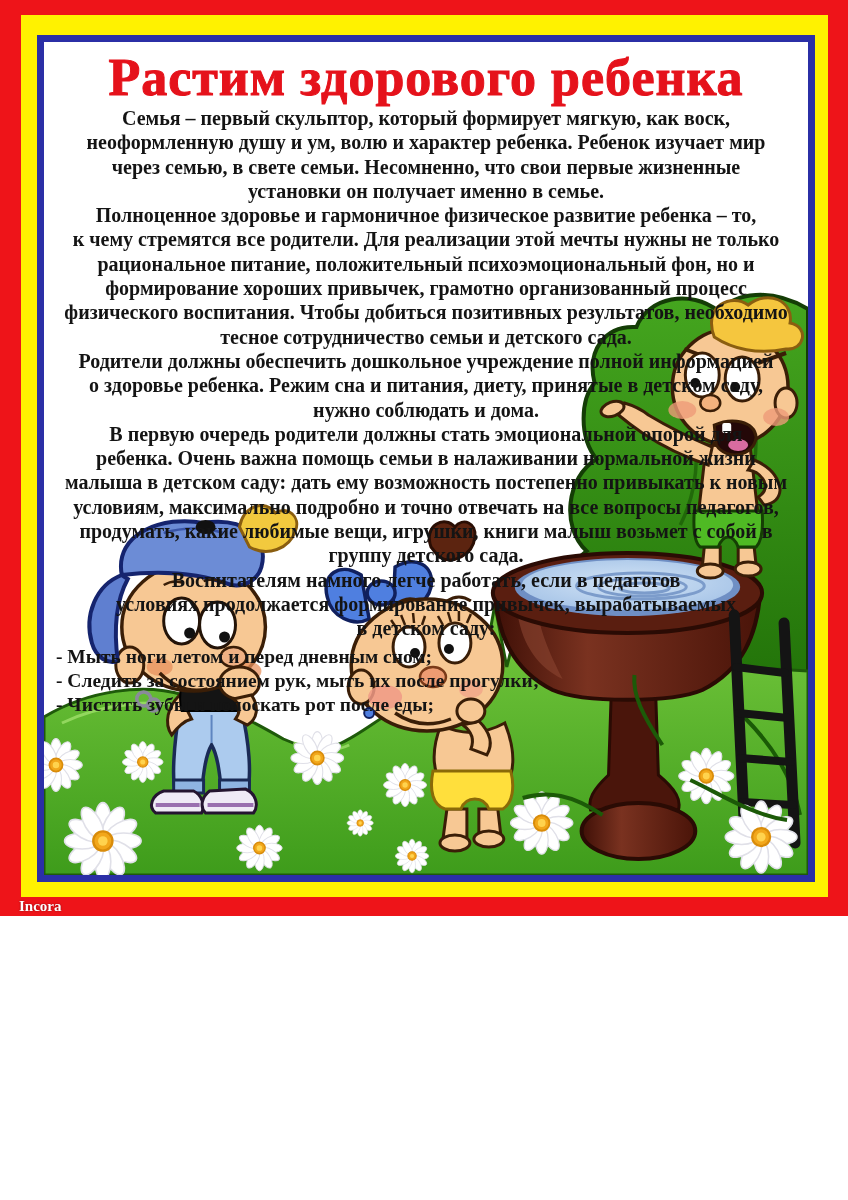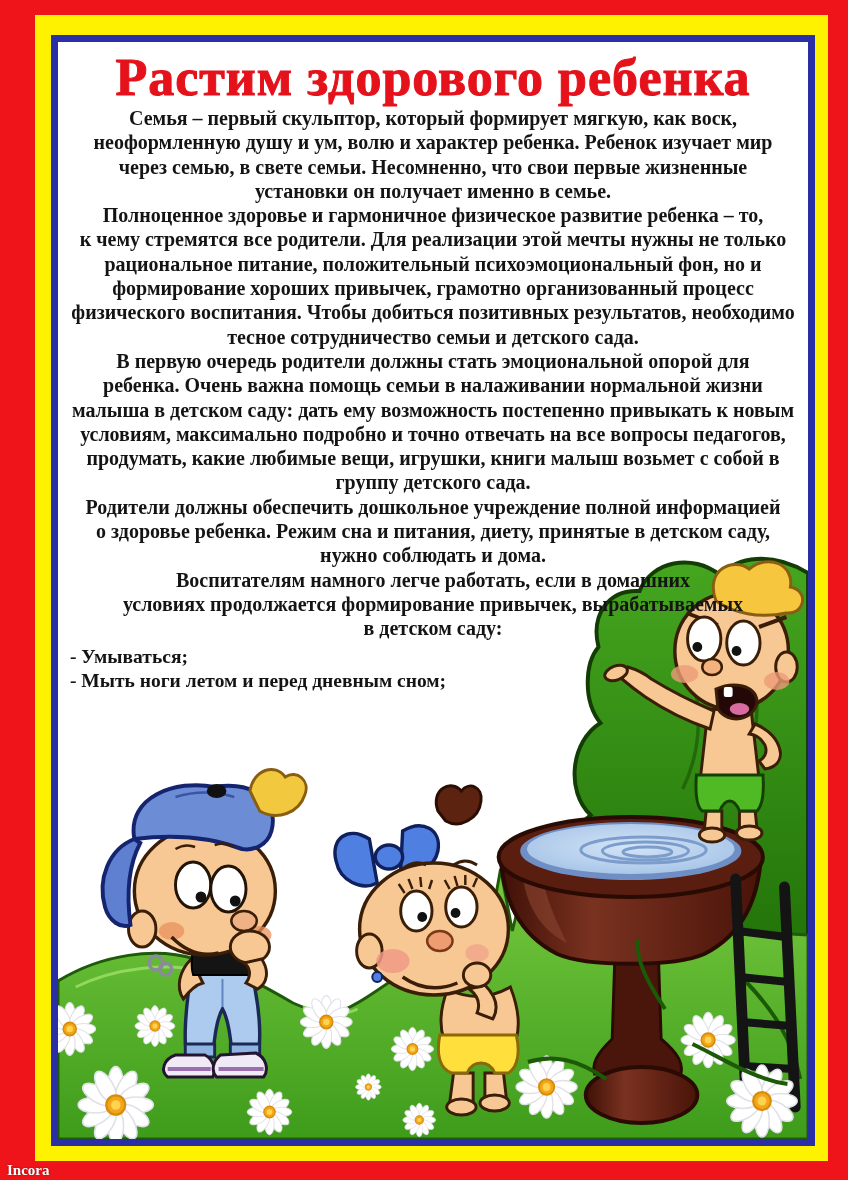--- a/index.html
+++ b/index.html
@@ -1,40 +1,40 @@
 <!DOCTYPE html>
 <html><head>
 <meta charset="utf-8">
 <style>
   * { margin:0; padding:0; box-sizing:border-box; }
   html,body { width:848px; height:1200px; }
   body { font-family:"Liberation Serif", serif; background:#fff; }
 
-  .poster { position:relative; width:848px; height:1180px; background:#EE1419; padding:15px 20px 19px 35px; }
+  .poster { position:relative; width:848px; height:916px; background:#EE1419; padding:15px 20px 19px 21px; }
   .frame-yellow { width:100%; height:100%; background:#FFF200; padding:20px 13px 15px 16px; }
   .frame-blue { width:100%; height:100%; background:#fff; border:7px solid #2B2FA6; }
   .content { position:relative; width:100%; height:100%; background:#ffffff; overflow:hidden; }
 
   .text-layer { position:relative; z-index:2; padding:0 8px; }
   .title {
     margin-top:8px; text-align:center; color:#E5121B;
     font-size:52px; line-height:56px; font-weight:bold; letter-spacing:1px;
     -webkit-text-stroke:1px #E5121B;
   }
   .para {
     font-size:20px; line-height:24.3px; font-weight:bold; color:#141414;
     text-align:center; white-space:pre-line;
   }
   .habits { margin-top:4px; padding-left:4px; }
   .habit { font-size:19.5px; line-height:24.2px; font-weight:bold; color:#141414; text-align:left; }
 
   .scene { position:absolute; left:0; bottom:0; width:100%; height:600px; z-index:1; display:block; }
 
   .watermark {
-    position:absolute; left:7px; bottom:1px; z-index:10;
+    position:absolute; left:19px; bottom:1px; z-index:10;
     color:#ffffff; font-size:15px; font-weight:bold; font-family:"Liberation Serif", serif;
     text-shadow:0 0 2px rgba(0,0,0,.45);
   }
 </style>
 </head>
 <body>
 
 <div class="poster">
   <div class="frame-yellow">
     <div class="frame-blue">
@@ -255,35 +255,36 @@
           <p class="para">Семья – первый скульптор, который формирует мягкую, как воск,
 неоформленную душу и ум, волю и характер ребенка. Ребенок изучает мир
 через семью, в свете семьи. Несомненно, что свои первые жизненные
 установки он получает именно в семье.</p>
           <p class="para">Полноценное здоровье и гармоничное физическое развитие ребенка – то,
 к чему стремятся все родители. Для реализации этой мечты нужны не только
 рациональное питание, положительный психоэмоциональный фон, но и
 формирование хороших привычек, грамотно организованный процесс
 физического воспитания. Чтобы добиться позитивных результатов, необходимо
 тесное сотрудничество семьи и детского сада.</p>
+          <p class="para">Родители должны обеспечить дошкольное учреждение полной информацией
+о здоровье ребенка. Режим сна и питания, диету, принятые в детском саду,
+нужно соблюдать и дома.</p>
           <p class="para">В первую очередь родители должны стать эмоциональной опорой для
 ребенка. Очень важна помощь семьи в налаживании нормальной жизни
 малыша в детском саду: дать ему возможность постепенно привыкать к новым
 условиям, максимально подробно и точно отвечать на все вопросы педагогов,
 продумать, какие любимые вещи, игрушки, книги малыш возьмет с собой в
 группу детского сада.</p>
-          <p class="para">Родители должны обеспечить дошкольное учреждение полной информацией
-о здоровье ребенка. Режим сна и питания, диету, принятые в детском саду,
-нужно соблюдать и дома.</p>
-          <p class="para">Воспитателям намного легче работать, если в домашних
+          <p class="para">Воспитателям намного легче работать, если в педагогов
 условиях продолжается формирование привычек, вырабатываемых
 в детском саду:</p>
           <div class="habits">
-            <div class="habit">- Умываться;</div>
             <div class="habit">- Мыть ноги летом и перед дневным сном;</div>
+            <div class="habit">- Следить за состоянием рук, мыть их после прогулки;</div>
+            <div class="habit">- Чистить зубы и полоскать рот после еды;</div>
           </div>
         </div>
 
       </div>
     </div>
   </div>
   <div class="watermark">Incora</div>
 </div>
 
 </body></html>

